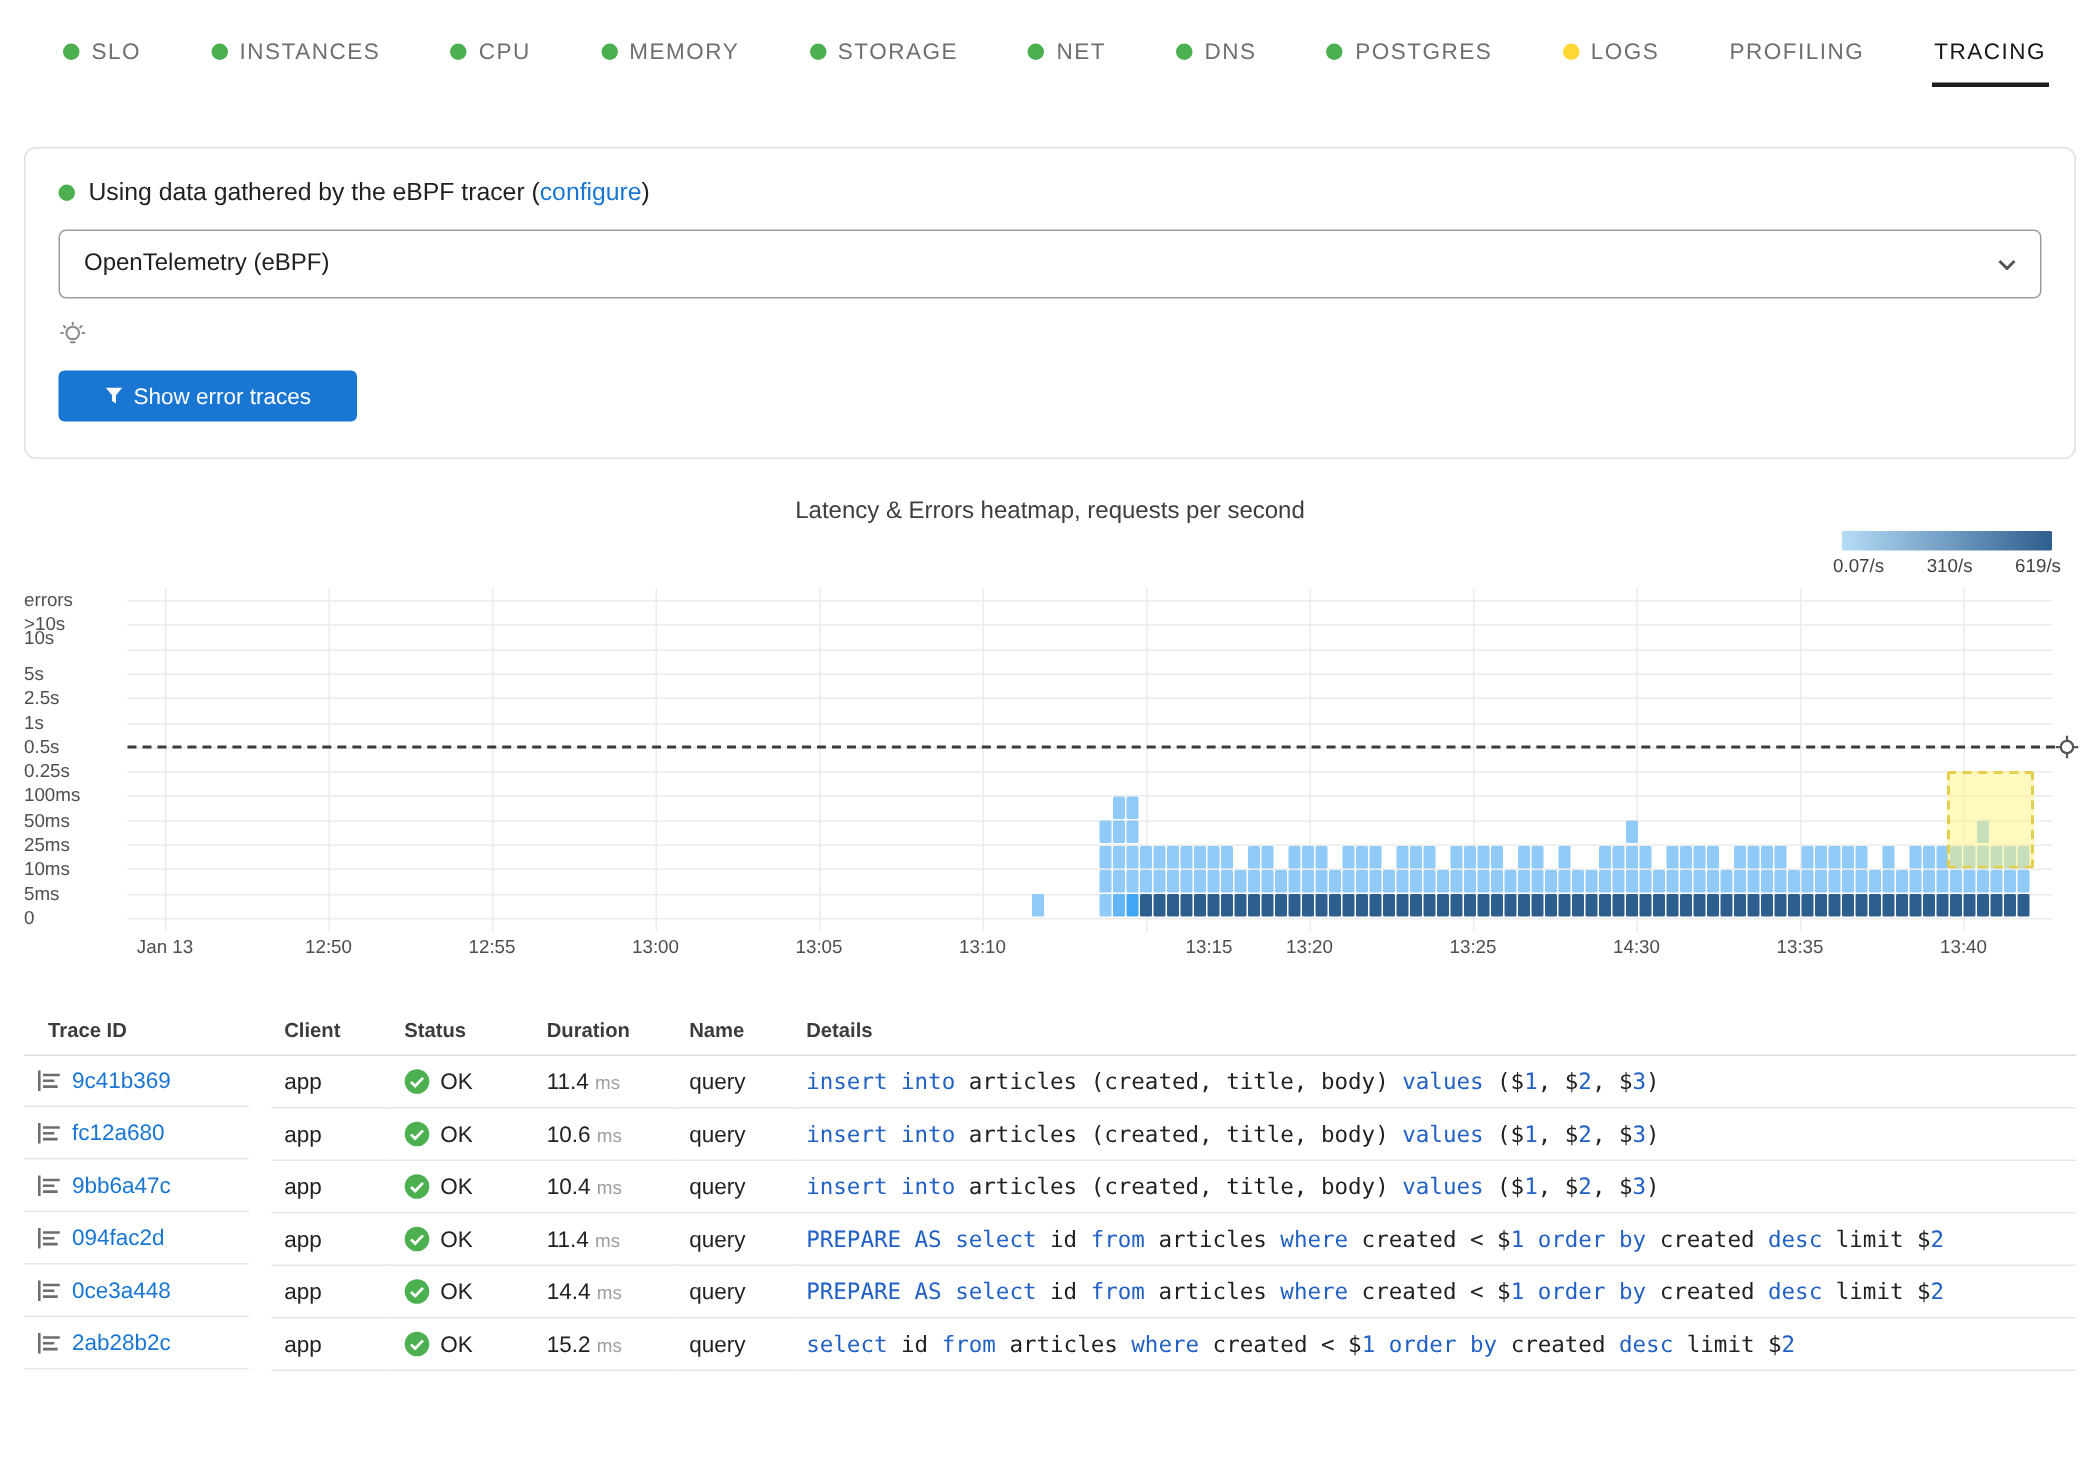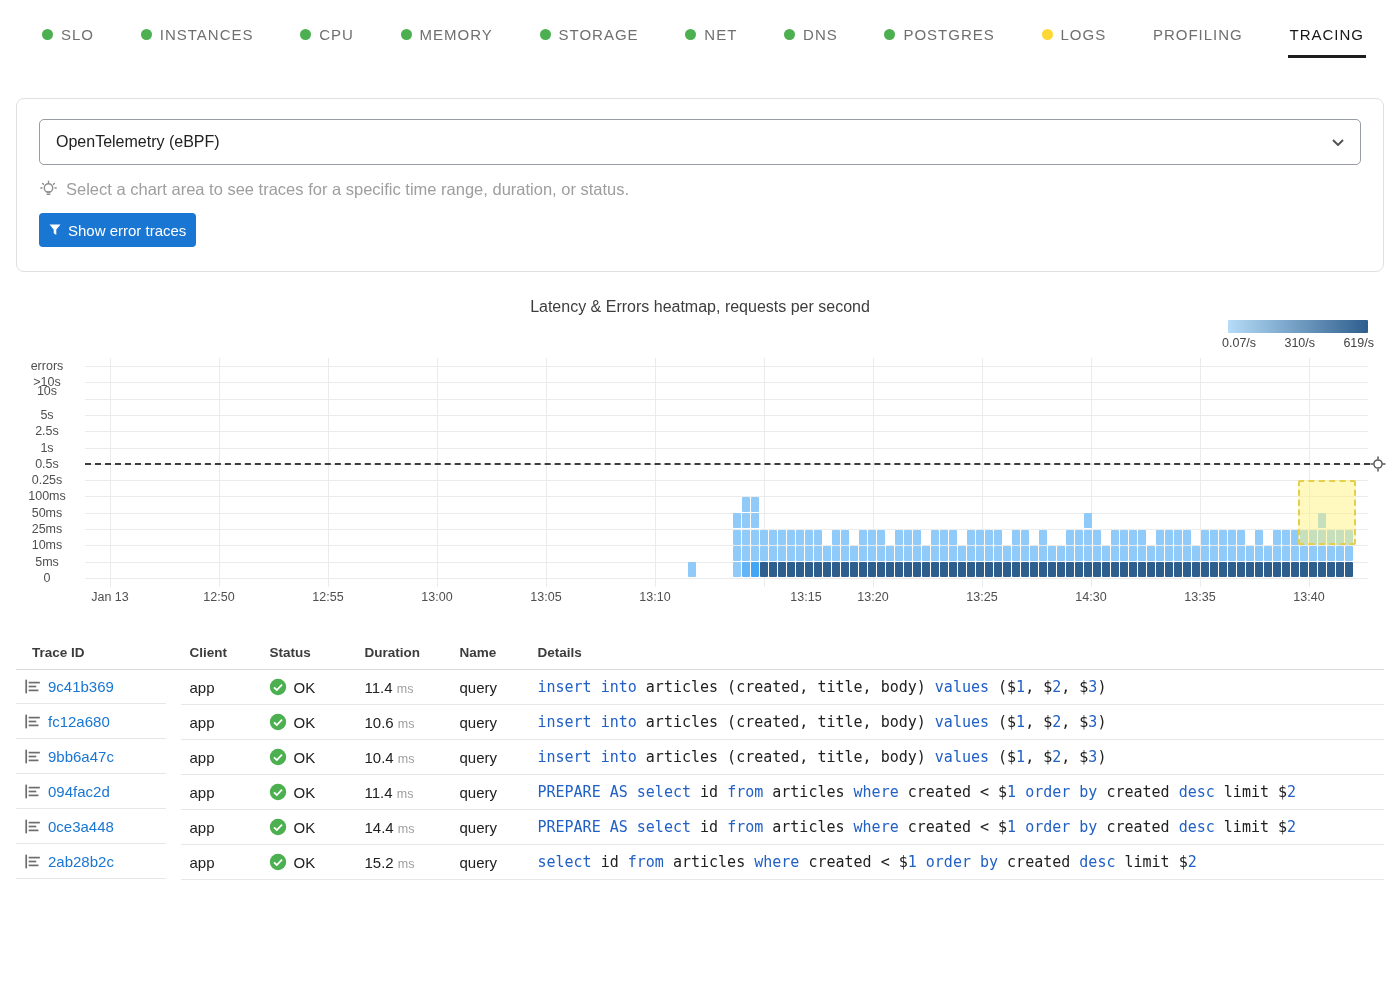--- a/index.html
+++ b/index.html
@@ -34,33 +34,33 @@
   a.link { color:#1976d2; text-decoration:none; cursor:pointer; }
   .select {
     height:46px; border:1px solid #989ca3; border-radius:5px;
     display:flex; align-items:center; justify-content:space-between;
     padding:0 16px; font-size:16px; cursor:pointer; margin-bottom:15px;
   }
   .tip { display:flex; align-items:center; gap:8px; color:#9e9e9e; font-size:16.5px; margin-bottom:14px; }
   .btn-row { display:flex; gap:12px; }
   .btn {
     border:none; border-radius:4px; color:#fff; height:34px;
-    display:inline-flex; align-items:center; gap:7px; padding:0 10px;
+    display:inline-flex; align-items:center; gap:7px; padding:0 31px;
     font-size:15px; font-family:inherit; cursor:pointer;
   }
 
   
   .chart-title { text-align:center; font-size:16px; color:#3d3d3d; margin:26px 0 2px 0; }
   .legend { width:140px; margin:4px 32px 0 auto; }
   .legend-bar { height:13px; border-radius:1px; }
   .legend-labels { display:flex; justify-content:space-between; font-size:12.5px; color:#424242; margin-top:3px; width:152px; margin-left:-6px; }
   .chart { position:relative; margin:2px 16px 0 16px; width:1368px; height:258px; }
   .hline { position:absolute; height:1px; background:#ebebeb; }
   .vline { position:absolute; width:1px; background:#ebebeb; }
-  .ylab { position:absolute; left:0; width:62px; text-align:center; font-size:12.5px; color:#4f4f4f; line-height:16px; }
+  .ylab { position:absolute; left:0; width:62px; text-align:left; font-size:12.5px; color:#4f4f4f; line-height:16px; }
   .xlab { position:absolute; transform:translateX(-50%); font-size:12.5px; color:#4f4f4f; }
   .cell { position:absolute; border-radius:1px; }
   .dash {
     position:absolute; height:0; border-top:2px dashed #3c3c3c;
   }
   .sel {
     position:absolute; border:2px dashed #e3cf4b; background:rgba(255,243,128,0.50);
     border-radius:2px; cursor:move;
   }
   .crosshair { position:absolute; cursor:grab; }
@@ -126,35 +126,40 @@
     </div>
     <div class="tab">
       <span>PROFILING</span>
     </div>
     <div class="tab active">
       <span>TRACING</span>
     </div>
   </nav>
 
 <section class="panel">
+  <div class="status-row">
+    <span class="dot" id="tracer-dot" style="background: rgb(76, 175, 80);"></span>
+    <span>Using data gathered by the eBPF tracer (</span>
+      <a class="link">configure</a>
+      <span>)</span>
+  </div>
   <div class="select">
     <span>OpenTelemetry (eBPF)</span>
     <svg width="12" height="7" viewBox="0 0 12 7">
         <path d="M1 1 L6 6 L11 1" fill="none" stroke="#555" stroke-width="2"></path>
       </svg>
   </div>
   <div class="tip">
     <svg width="19" height="19" viewBox="0 0 19 19">
       <g stroke="#8d8d8d" stroke-width="1.4" fill="none" stroke-linecap="round">
         <circle cx="9.5" cy="8" r="4.2"></circle>
         <path d="M7.8 12 L11.2 12 M8.2 14.2 L10.8 14.2"></path>
         <path d="M9.5 1.2 L9.5 2.4 M3.6 3.4 L4.5 4.3 M15.4 3.4 L14.5 4.3 M1.8 8 L3 8 M16 8 L17.2 8"></path>
       </g>
     </svg>
-    <span>Select a chart area to see traces for a specific time range, duration, or status.</span>
   </div>
   <div class="btn-row" id="btn-row">
       <button class="btn" style="background: rgb(25, 118, 210);">
         <svg width="12" height="12" viewBox="0 0 12 12">
           <path d="M0.5 0.5 H11.5 L7.3 5.5 V11 L4.7 9.3 V5.5 Z" fill="#fff"></path>
         </svg>
         <span>Show error traces</span>
       </button>
     </div>
 </section>

